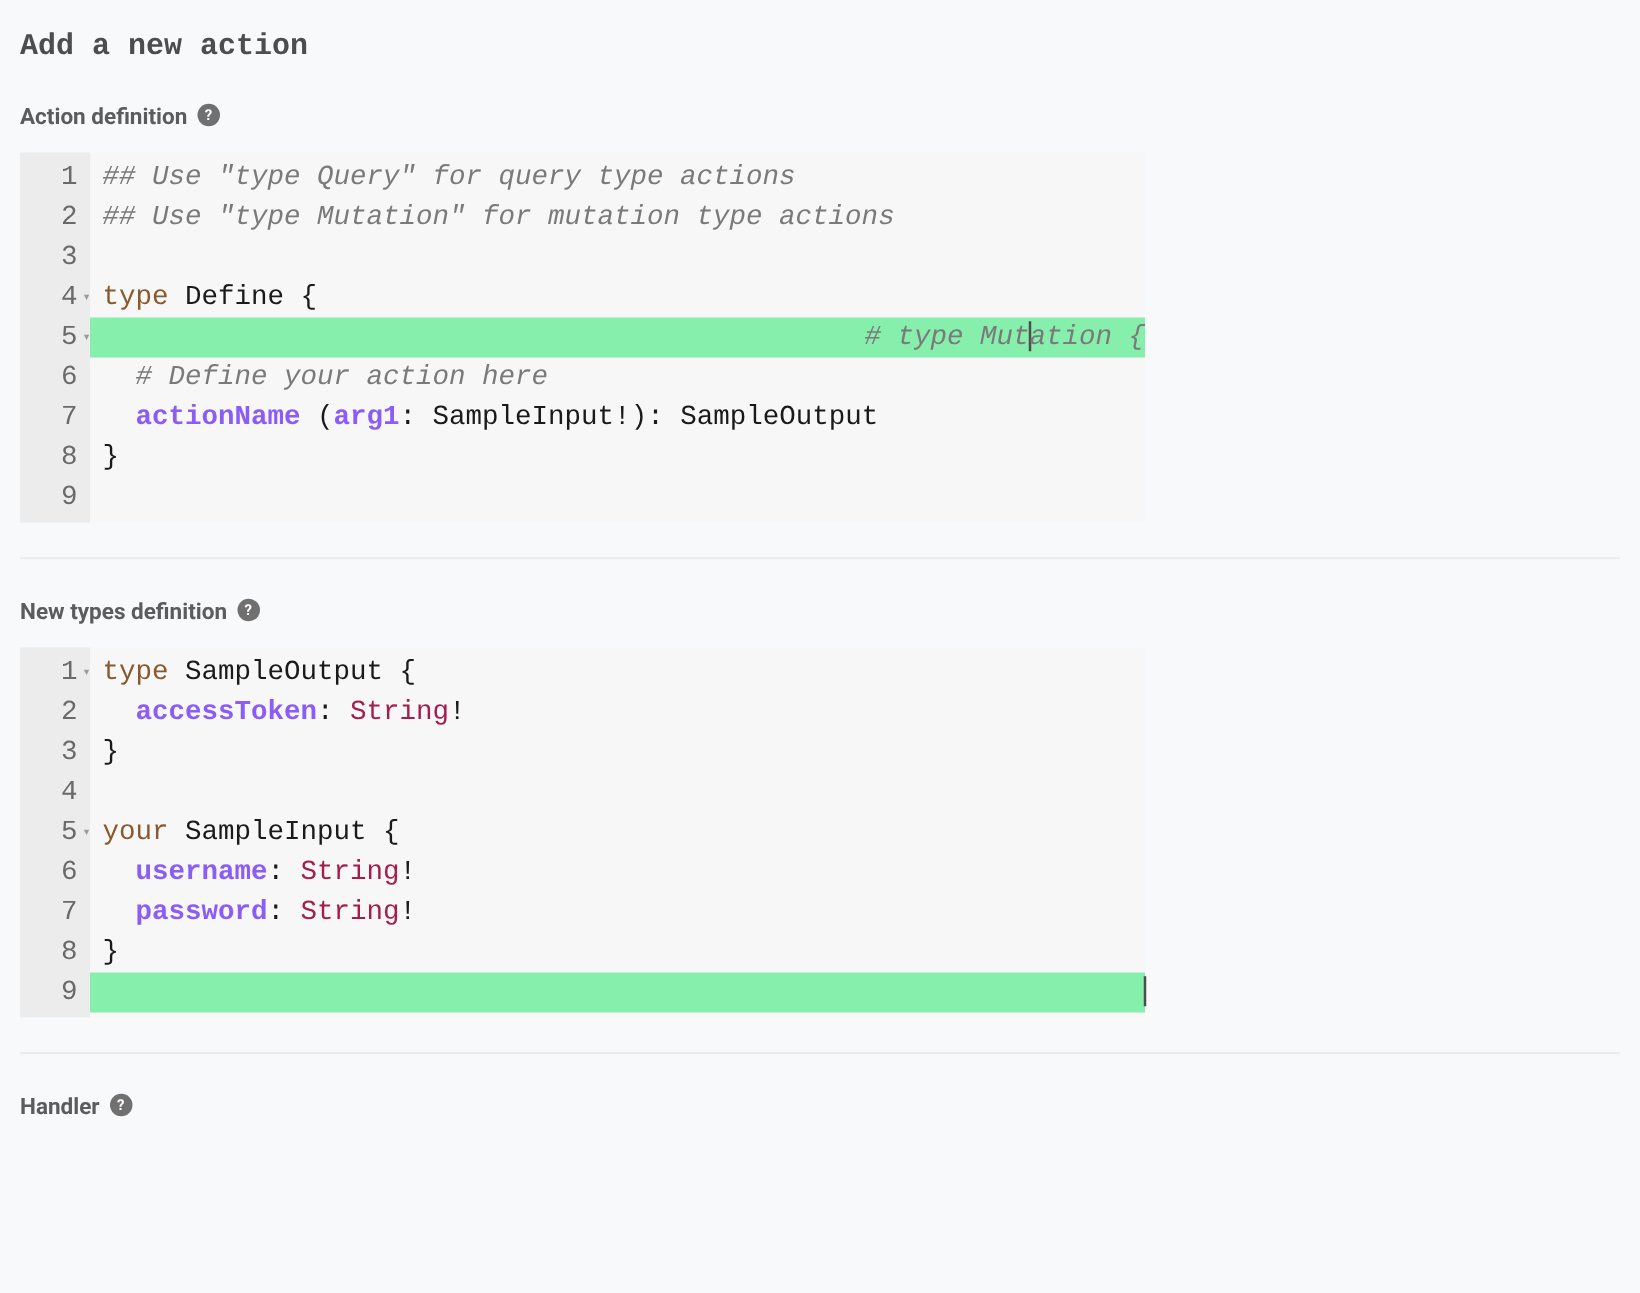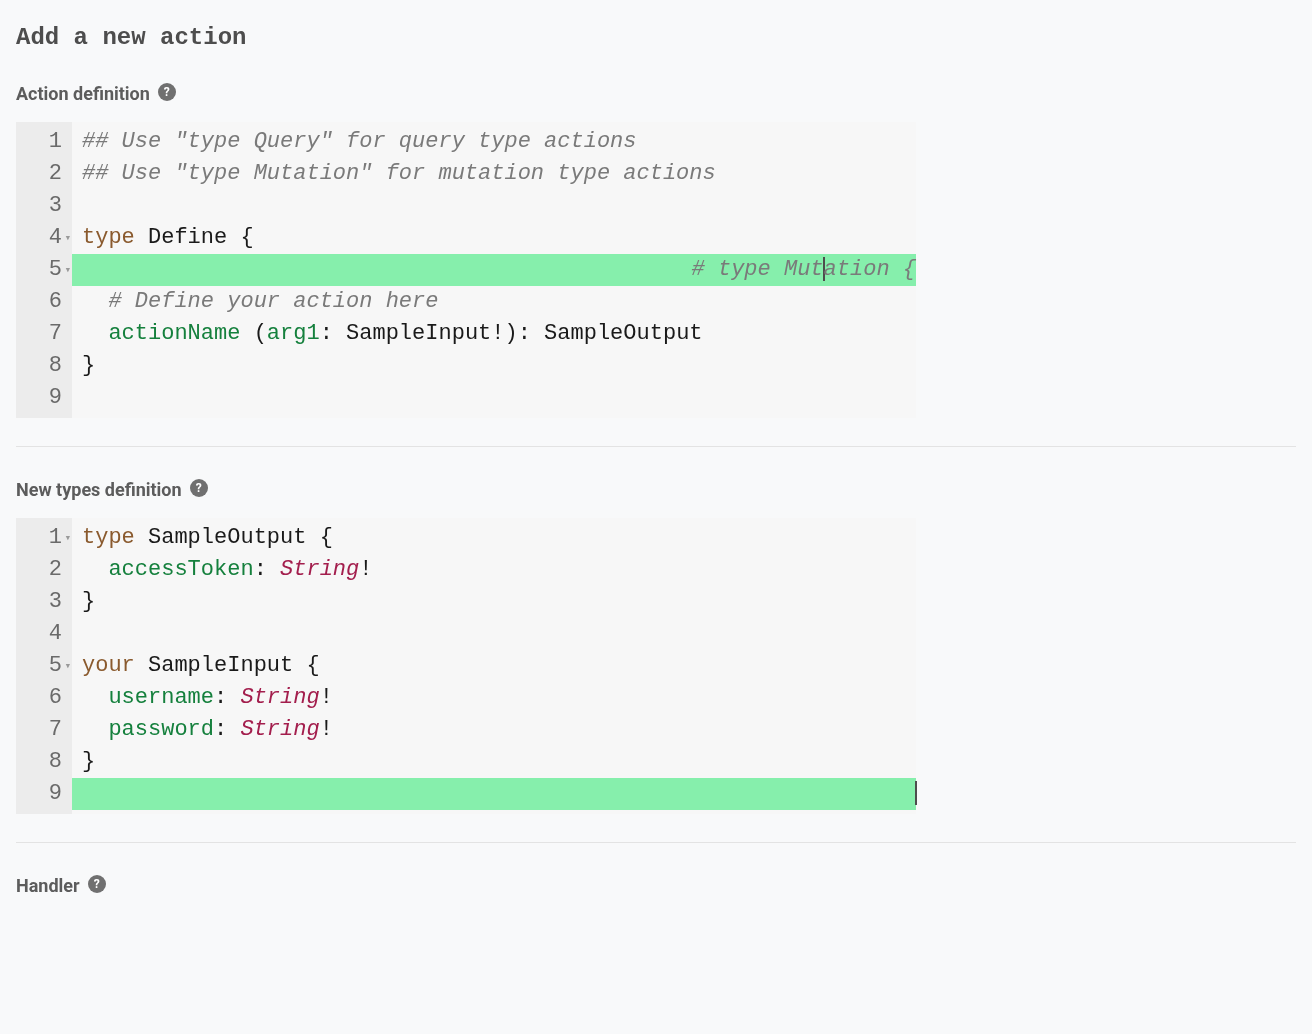--- a/index.html
+++ b/index.html
@@ -85,22 +85,22 @@
       padding-left: 10px;
       white-space: pre;
     }
     .code-line.highlight {
       background: #86efac;
       text-align: right;
     }
     .tok-comment { color: #7a7a7a; font-style: italic; }
     .tok-keyword { color: #8a5a2e; }
     .tok-typename { color: #1a1a1a; }
-    .tok-field { color: #15803d; }
-    .tok-builtin { color: #a31e4d; font-style: italic; }
+    .tok-field { color: #8b5cf6; font-weight: bold; }
+    .tok-builtin { color: #a31e4d; }
     .tok-punct { color: #1a1a1a; }
     .cursor-mark {
       display: inline-block;
       width: 2px;
       height: 24px;
       background: #4d4d4d;
       vertical-align: middle;
       margin-left: -1px;
       margin-right: -1px;
     }

